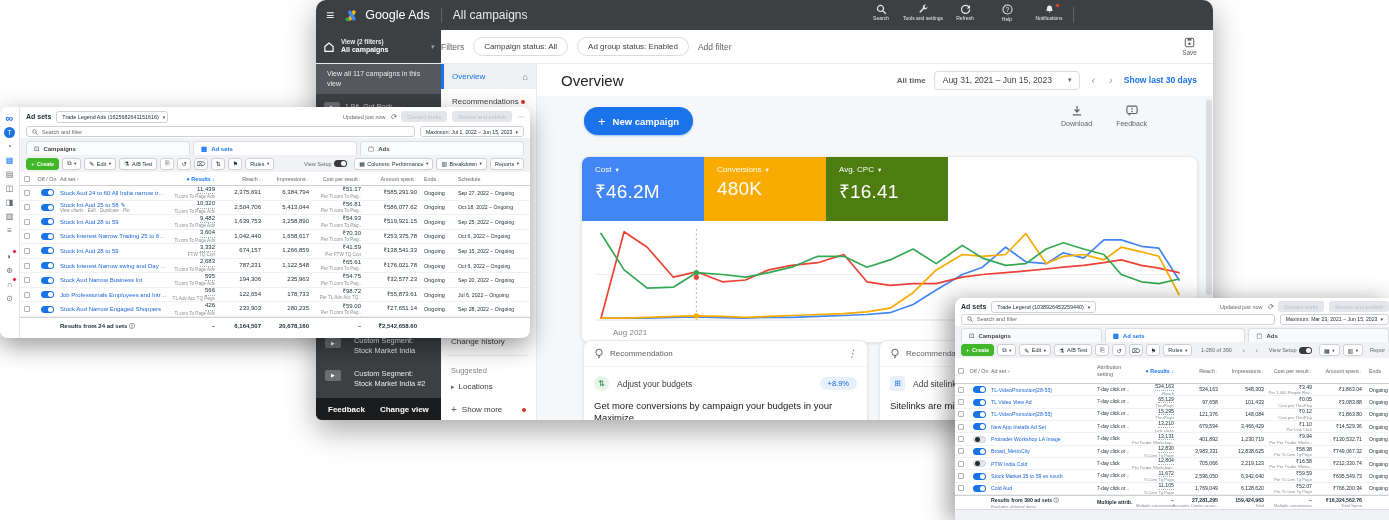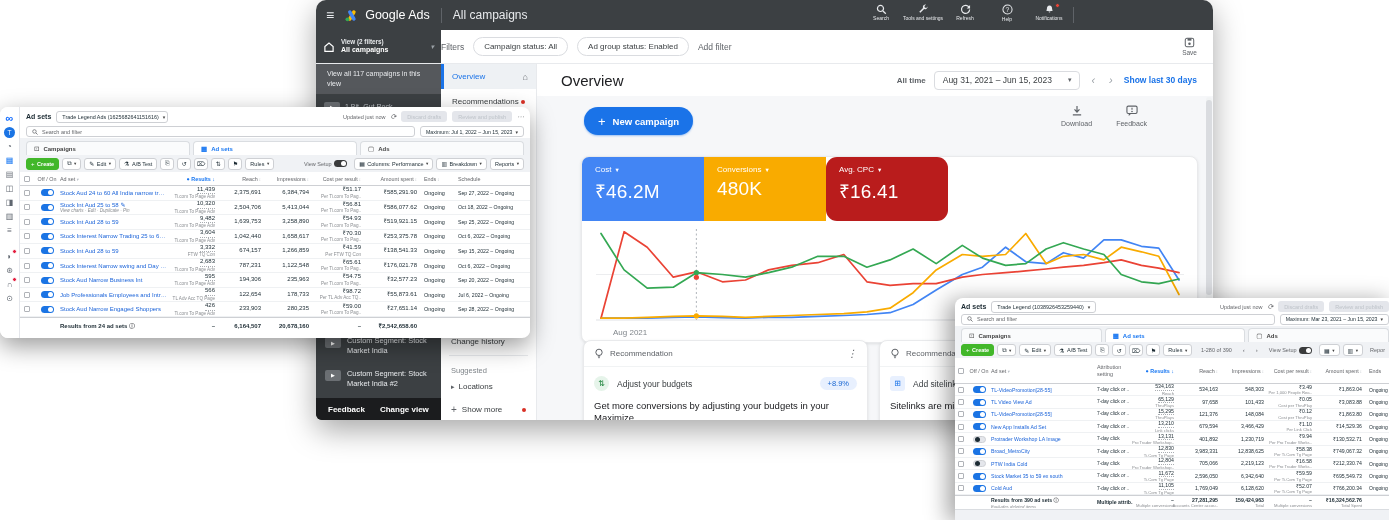--- a/index.html
+++ b/index.html
@@ -28,21 +28,21 @@
 .g-vcaret{color:#9AA0A6;font-size:7px}
 .g-filters{flex:1;display:flex;align-items:center;padding-left:0;gap:9px}
 .g-flabel,.g-addf{font-size:8.5px;color:#5F6368}
 .g-chip{border:1px solid #DADCE0;border-radius:12px;height:19px;display:flex;align-items:center;padding:0 10px;font-size:8px;color:#3C4043;background:#fff;white-space:nowrap}
 .g-save{margin-left:auto;margin-right:16px;display:flex;flex-direction:column;align-items:center;gap:1px;justify-content:center}
 .g-save b{font-size:6.5px;color:#5F6368;font-weight:400}
 .g-side{position:absolute;left:0;top:64px;width:125px;height:356px;background:#3C4043;z-index:2}
 .g-viewall{background:#55585C;color:#E8EAED;font-size:7px;line-height:1.4;padding:5px 9px 5px 11px}
 .g-hid{display:flex;gap:5px;align-items:center;padding:7px 8px;color:#BDC1C6;font-size:7px;white-space:nowrap;overflow:hidden}
 .g-segs{position:absolute;top:272px;left:0;right:0;display:flex;flex-direction:column;gap:13px;padding:0 9px}
-.gseg{display:flex;gap:6px;align-items:flex-start}
+.gseg{display:flex;gap:13px;align-items:flex-start}
 .vid{width:16px;height:11px;background:#6B6F73;border-radius:2px;color:#fff;font-size:5px;display:flex;align-items:center;justify-content:center;flex:none;margin-top:1px}
 .gseg-l{font-size:7.4px;color:#E8EAED;line-height:1.35}
 .g-sfoot{position:absolute;bottom:0;left:0;right:0;height:22px;background:#1B1C1E;display:flex;align-items:center;gap:15px;padding:0 12px}
 .g-sfoot b{color:#fff;font-size:8px}
 .g-nav{position:absolute;left:125px;top:64px;width:96px;height:356px;background:#fff;border-right:1px solid #E8EAED;z-index:2}
 .g-nitem{height:25px;display:flex;align-items:center;padding:0 8px;font-size:8px;color:#3C4043;border-left:3px solid transparent}
 .g-nitem.sel{background:#EEF1F4;color:#1A73E8;border-left:3px solid #1A73E8}
 .g-nhome{margin-left:auto;color:#5F6368;font-size:9px}
 .rdot{width:4px;height:4px;background:#D93025;border-radius:50%;display:inline-block;vertical-align:top;margin-left:2px;flex:none}
 .g-nbottom{position:absolute;top:268px;left:0;right:0}
@@ -382,21 +382,21 @@
 
 
   <div class="g-metric" style="background: rgb(249, 171, 0);">
     <span class="g-mlab">
               <span>Conversions</span>
               <u>▾</u>
             </span>
     <span class="g-mval">480K</span>
   </div>
 
-  <div class="g-metric" style="background: #b91c1c; border-radius: 11px;">
+  <div class="g-metric" style="background: #4d7c0f;">
     <span class="g-mlab">
               <span>Avg. CPC</span>
               <u>▾</u>
             </span>
     <span class="g-mval">₹16.41</span>
   </div>
 </div>
       <svg class="g-chart" width="590" height="104" viewBox="0 0 590 104">
           <line x1="1" x2="589" y1="51.5" y2="51.5" stroke="#ECEDEF"></line>
           <line x1="1" x2="589" y1="97" y2="97" stroke="#DFE1E5"></line>
@@ -420,21 +420,21 @@
               <path d="M4.6 9.6 H7.4 M5 11.4 H7" stroke="#5F6368" stroke-width="1.1"></path>
             </svg>
       <span class="rec-t">Recommendation</span>
       <i class="kebab">⋮</i>
     </div>
     <div class="rec-b">
       <span class="rec-ic" data-state="green">⇅</span>
       <span class="rec-title">Adjust your budgets</span>
       <span class="rec-badge">+8.9%</span>
     </div>
-    <div class="rec-body">Get more conversions by adjusting your budgets in your Maximize</div>
+    <div class="rec-body">Get more conversions by campaign your budgets in your Maximize</div>
   </div>
 
   <div class="rec" data-state="second">
     <div class="rec-h">
       <svg width="10" height="12" viewBox="0 0 12 14">
               <circle cx="6" cy="5" r="3.8" stroke="#5F6368" stroke-width="1.2" fill="none"></circle>
               <path d="M4.6 9.6 H7.4 M5 11.4 H7" stroke="#5F6368" stroke-width="1.1"></path>
             </svg>
       <span class="rec-t">Recommendation</span>
       <i class="kebab">⋮</i>

